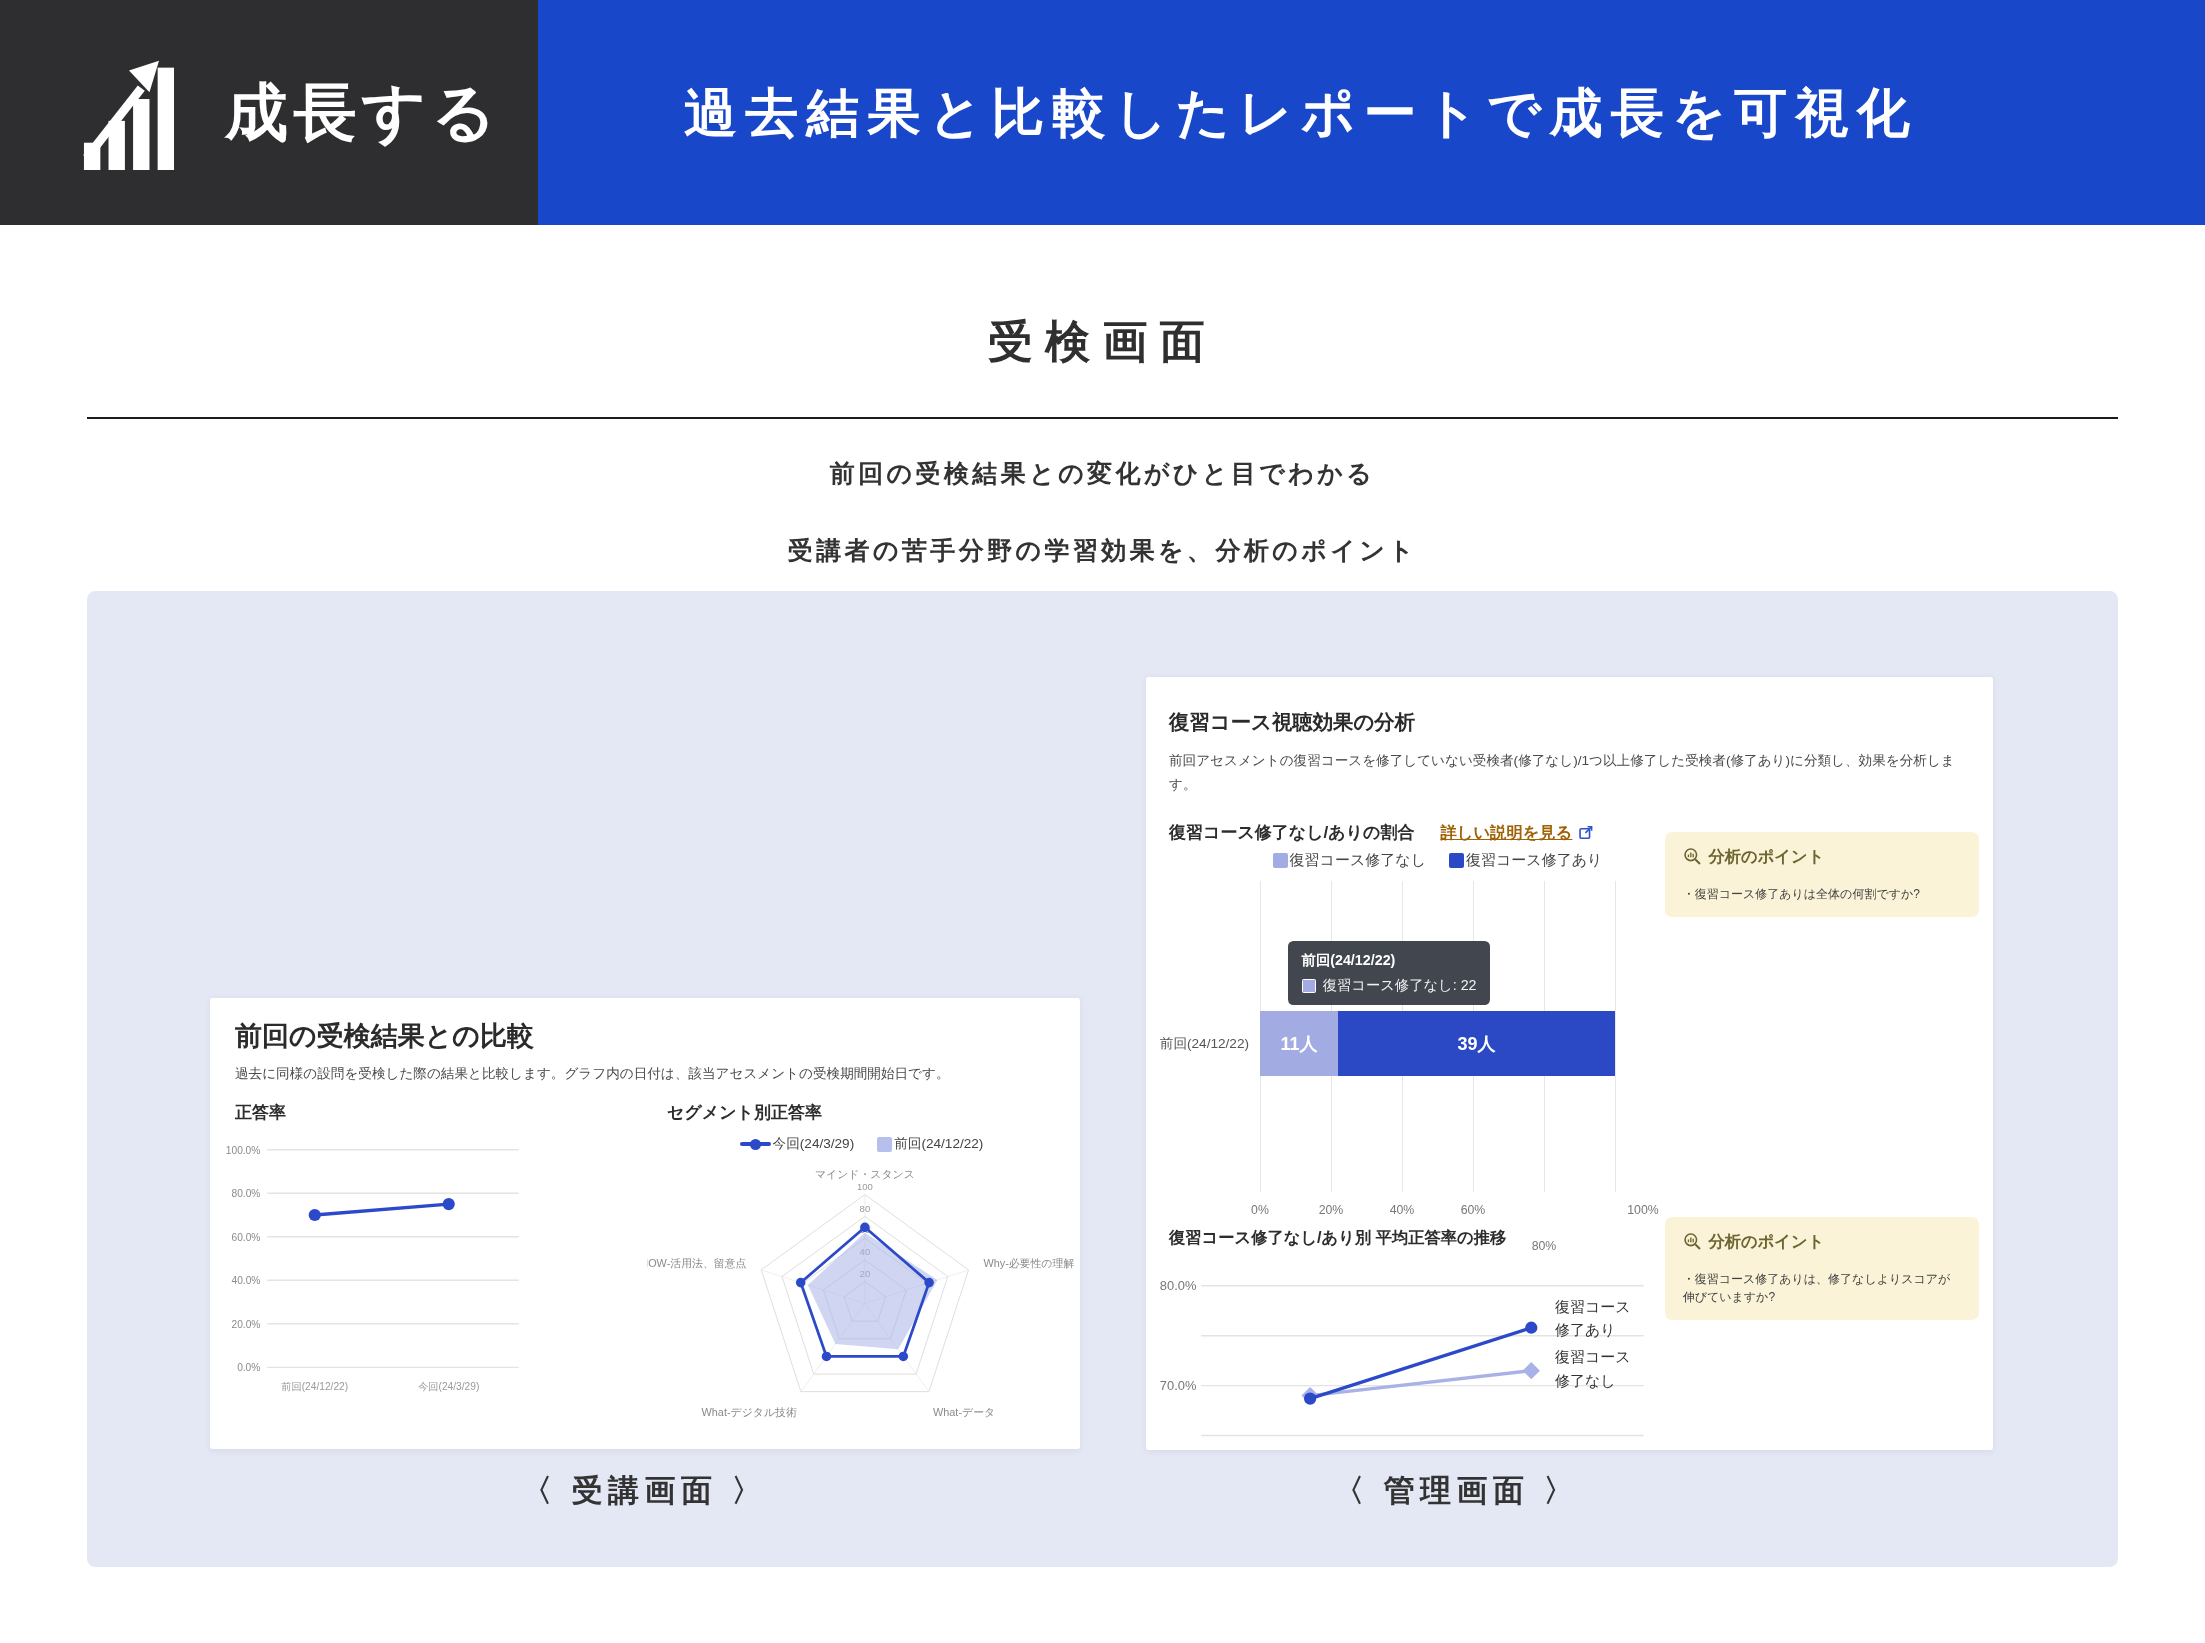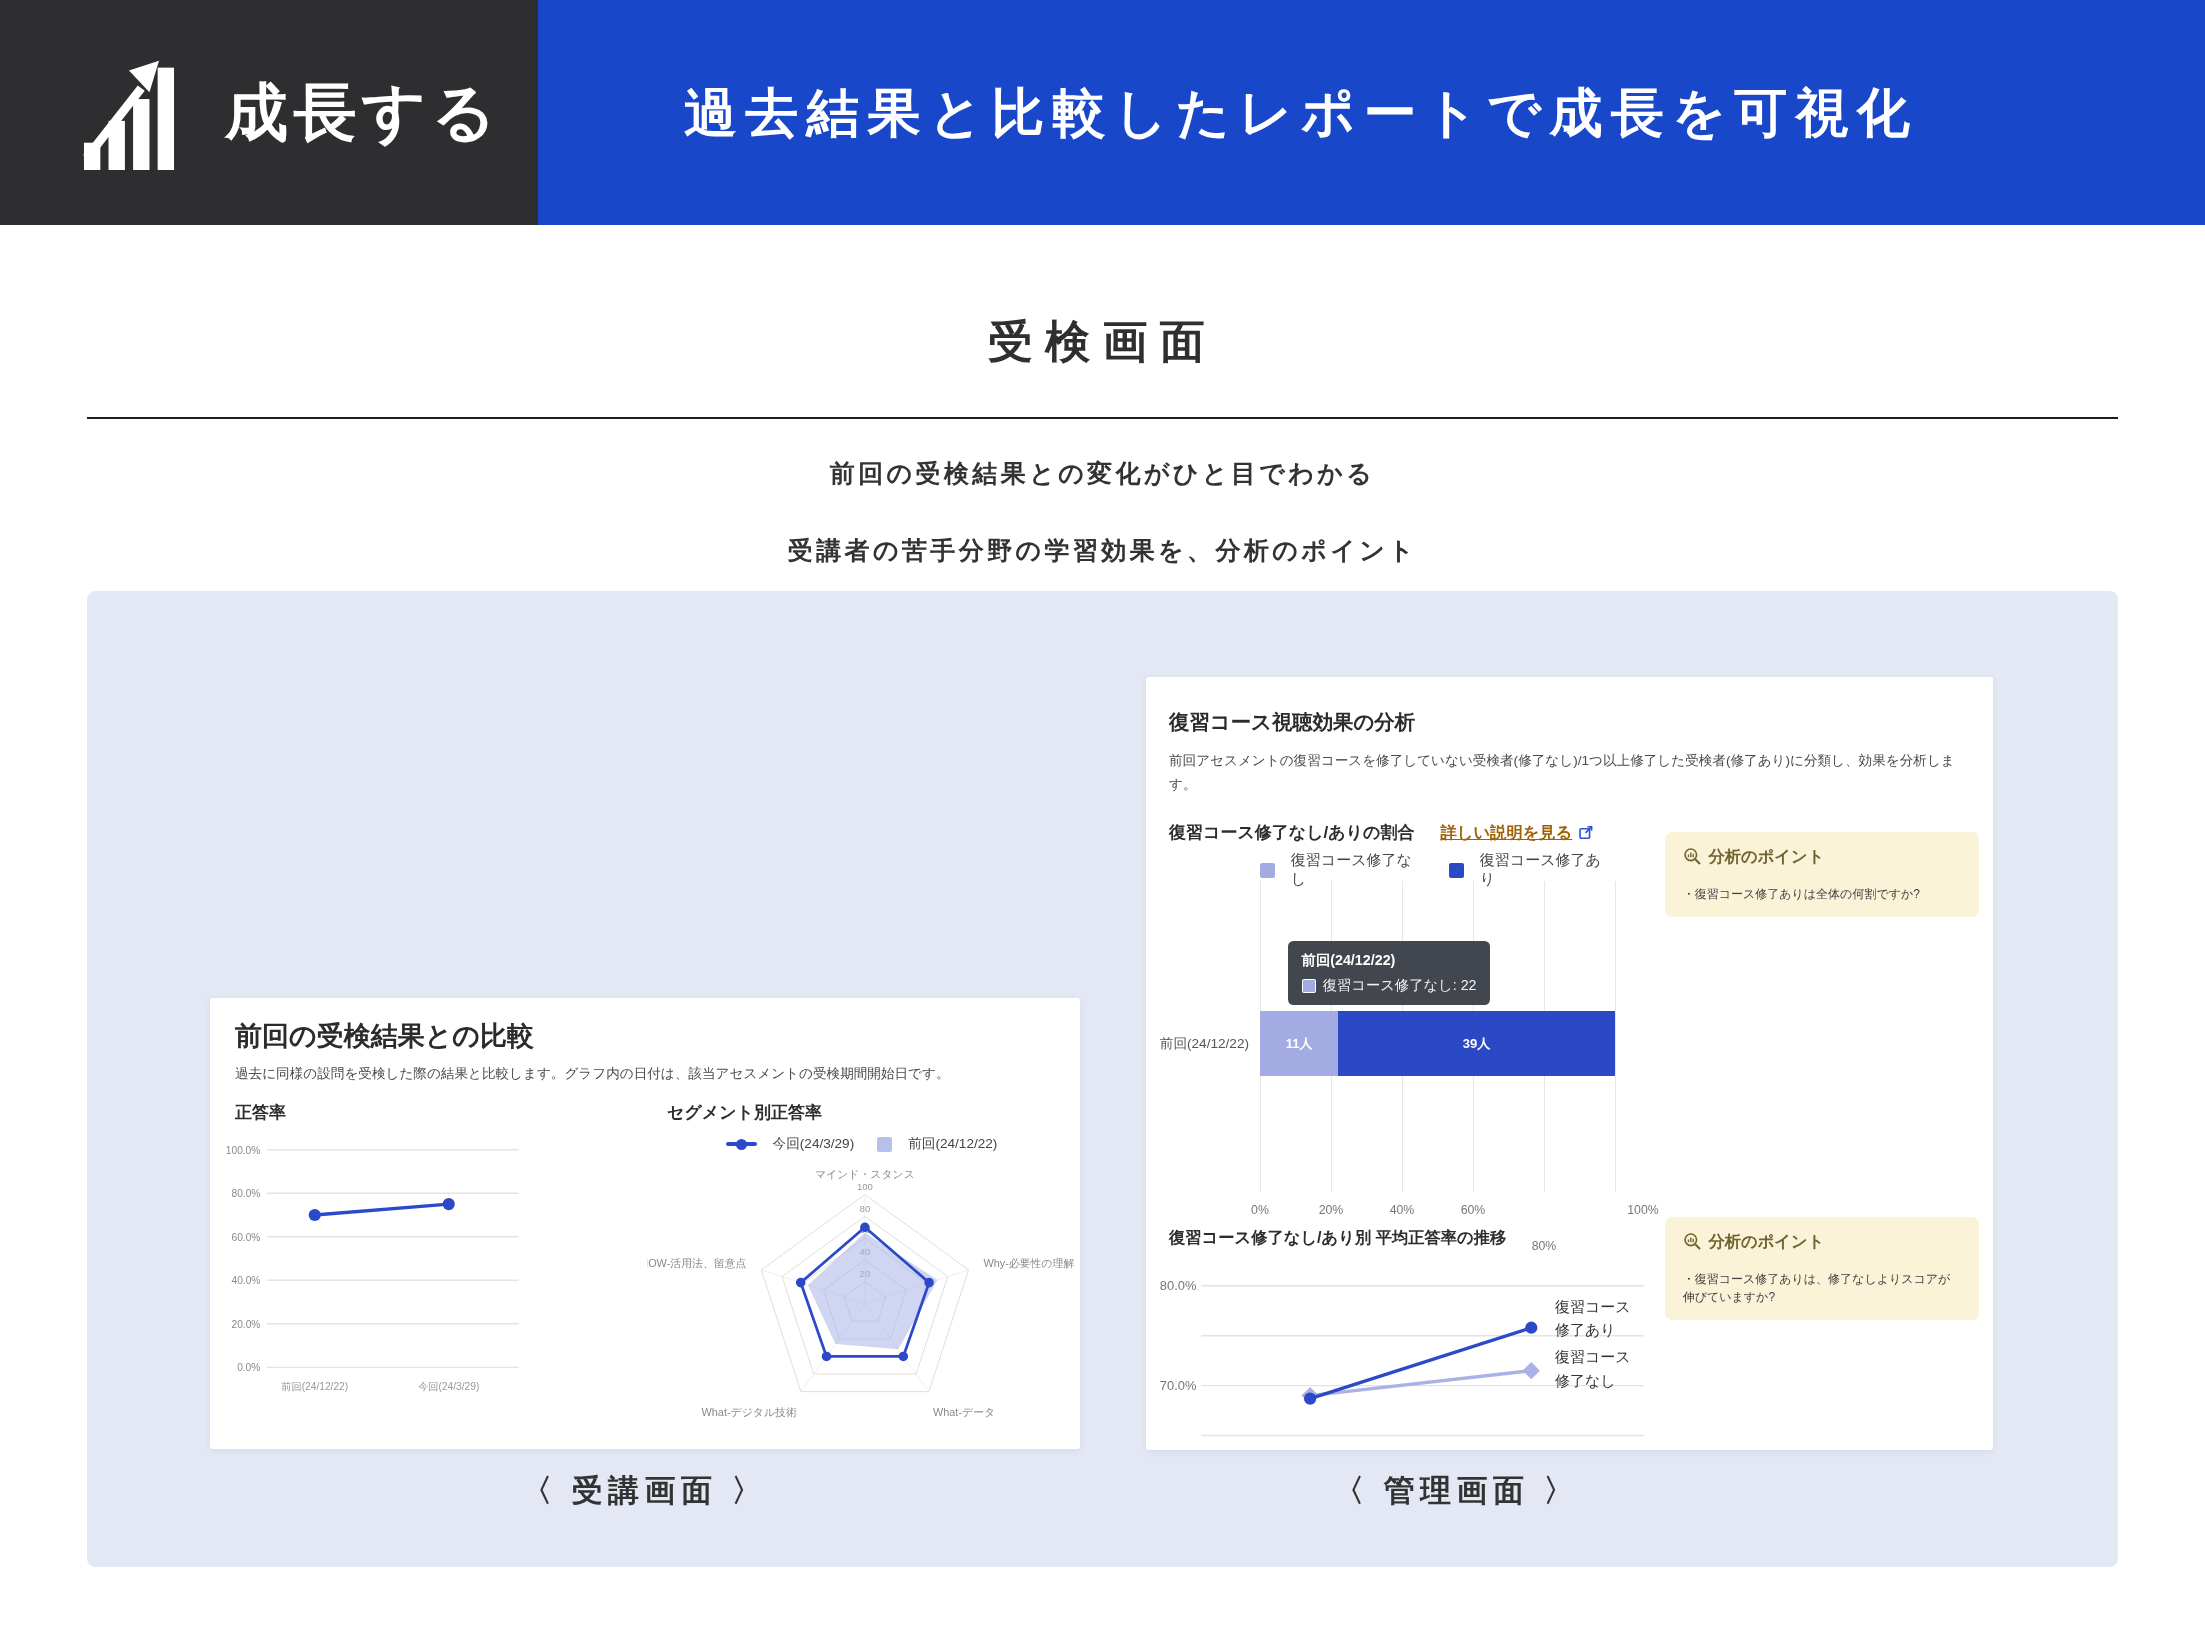--- a/index.html
+++ b/index.html
@@ -21,31 +21,31 @@
        letter-spacing:3.4px;color:#333;}
   
   .panel{left:87px;top:591px;width:2031px;height:976px;background:#e4e8f4;border-radius:8.2px;}
   .card{background:#ffffff;border-radius:2.7px;box-shadow:0 1.4px 6.8px rgba(40,60,120,.07);}
   .card-title-l{font-size:27px;font-weight:bold;color:#2b2b2b;}
   .card-title-r{font-size:20.4px;font-weight:bold;color:#2b2b2b;}
   .card-desc{font-size:13.6px;color:#4a4a4a;line-height:1.8;}
   .chart-sub{font-size:17px;font-weight:bold;color:#2d2d2d;}
   .legend-row{display:flex;align-items:center;justify-content:center;gap:23px;
        font-size:13.6px;color:#444;}
-  .legend-item{display:flex;align-items:center;gap:16px;}
+  .legend-item{display:flex;align-items:center;gap:2px;}
   .sq{width:15px;height:15px;border-radius:2px;display:inline-block;}
   .line-marker{position:relative;width:31px;height:4.1px;background:#2b49c8;border-radius:2px;}
   .line-marker::after{content:"";position:absolute;left:10.2px;top:-3.4px;width:11px;height:11px;
        border-radius:50%;background:#2b49c8;}
   .link{color:#a16207;font-size:16.3px;font-weight:bold;display:inline-flex;align-items:center;gap:5.4px;}
   .grid-v{position:absolute;top:0;width:1.4px;background:#e6e6e6;height:100%;}
   .tick{position:absolute;transform:translateX(-50%);font-size:12.3px;color:#777;}
   .bar-track{display:flex;}
   .bar-seg{height:100%;display:flex;align-items:center;justify-content:center;
-       color:#fff;font-size:13px;font-weight:bold;}
+       color:#fff;font-size:18px;font-weight:bold;}
   .tooltip{background:rgba(56,60,68,.95);border-radius:5.4px;padding:9.5px 13.6px;color:#fff;z-index:6;}
   .tooltip-title{font-size:14.3px;font-weight:bold;margin-bottom:6.8px;}
   .tooltip-row{display:flex;align-items:center;gap:6.8px;font-size:14.3px;color:#f2f2f2;}
   .tooltip-sq{width:12.3px;height:12.3px;background:#a3abe3;border:1.4px solid #fff;border-radius:1.4px;}
   .analysis{background:#faf3d8;border-radius:7px;padding:13.6px 17.7px;}
   .analysis-title{display:flex;align-items:center;gap:6.8px;
        font-size:16.3px;font-weight:bold;color:#6d6430;}
   .analysis-bullet{margin-top:17px;font-size:12px;color:#3f3f3f;line-height:1.55;}
   .caption{font-size:31px;font-weight:bold;letter-spacing:5.4px;color:#333;text-align:center;}
   svg text{font-family:"Liberation Sans","DejaVu Sans",sans-serif;}

